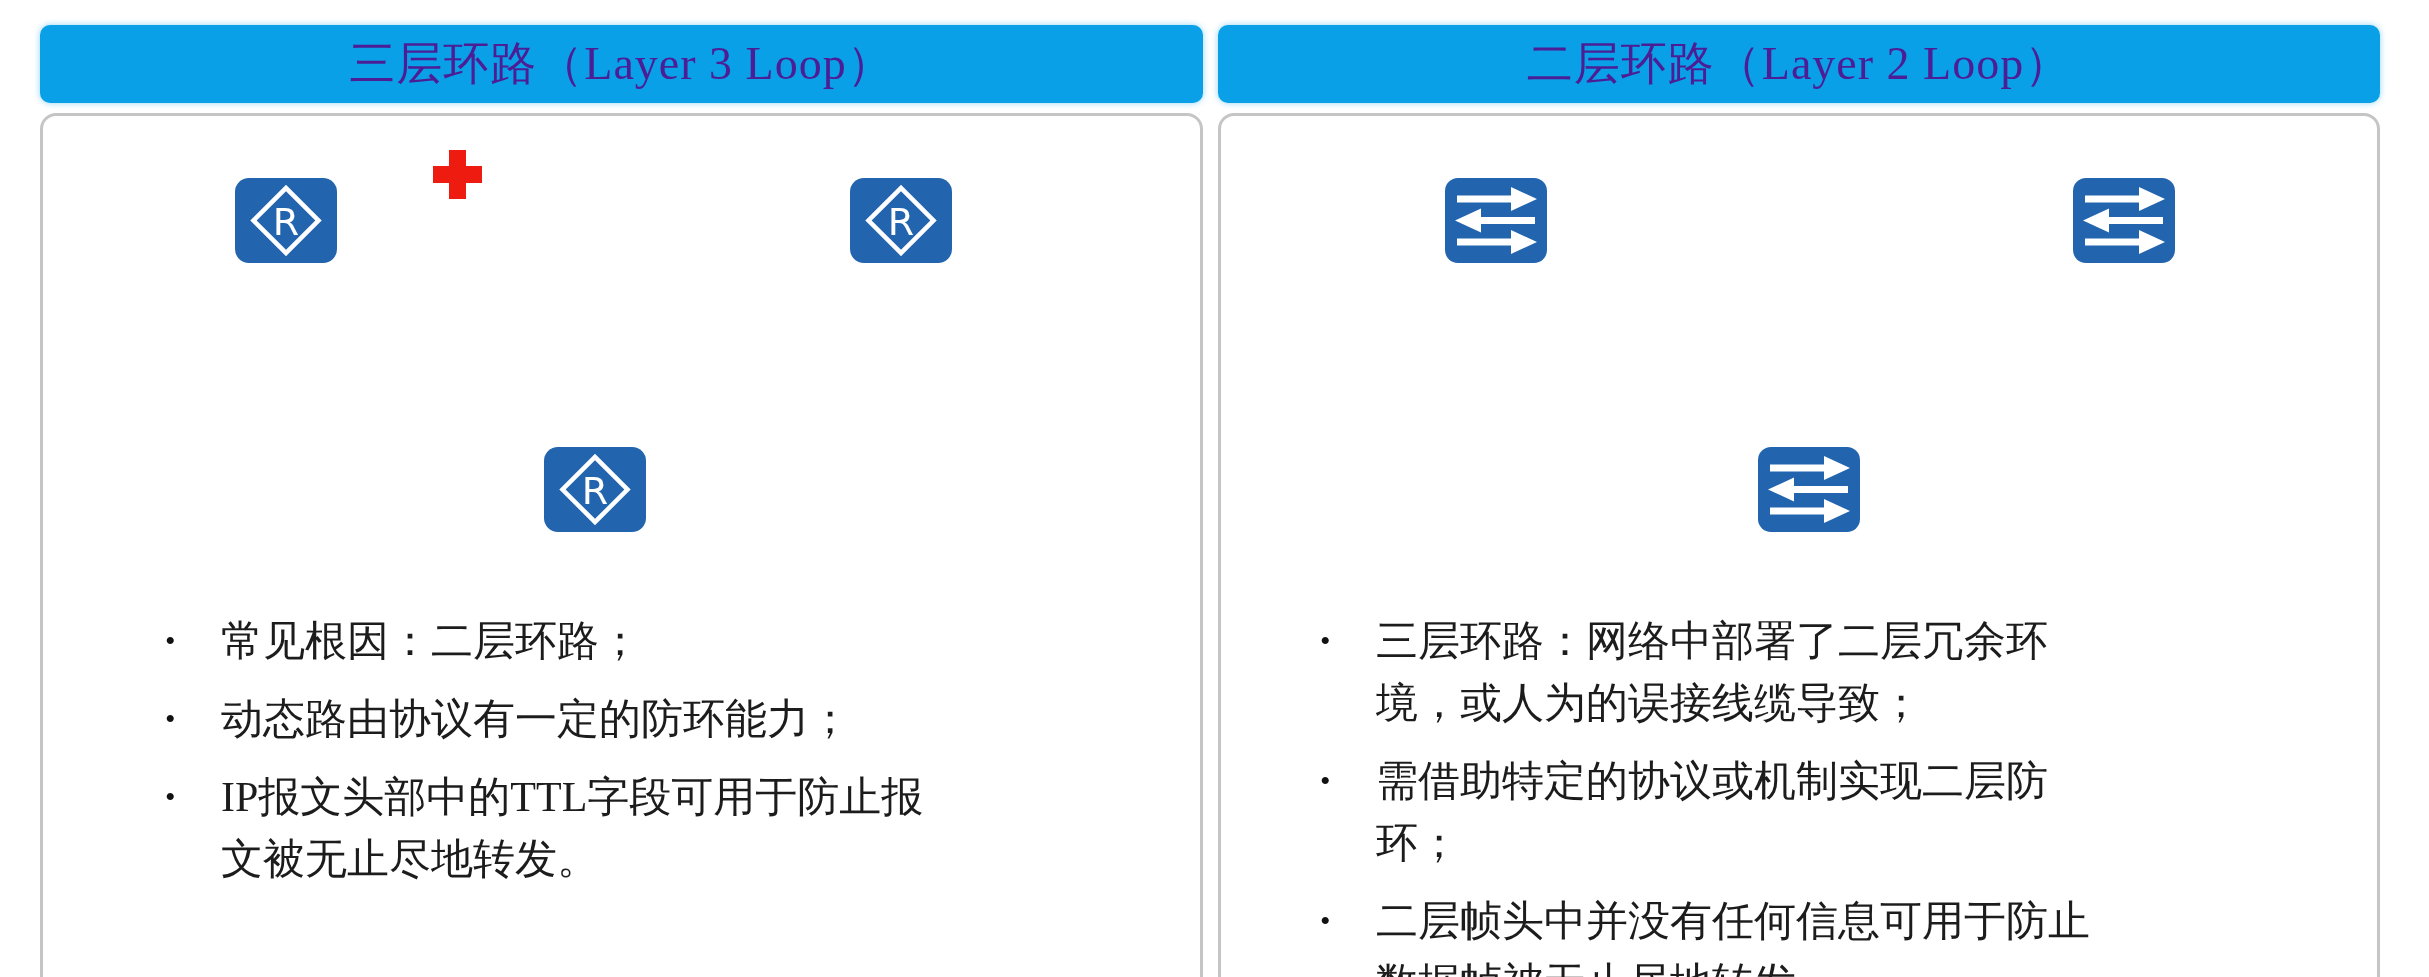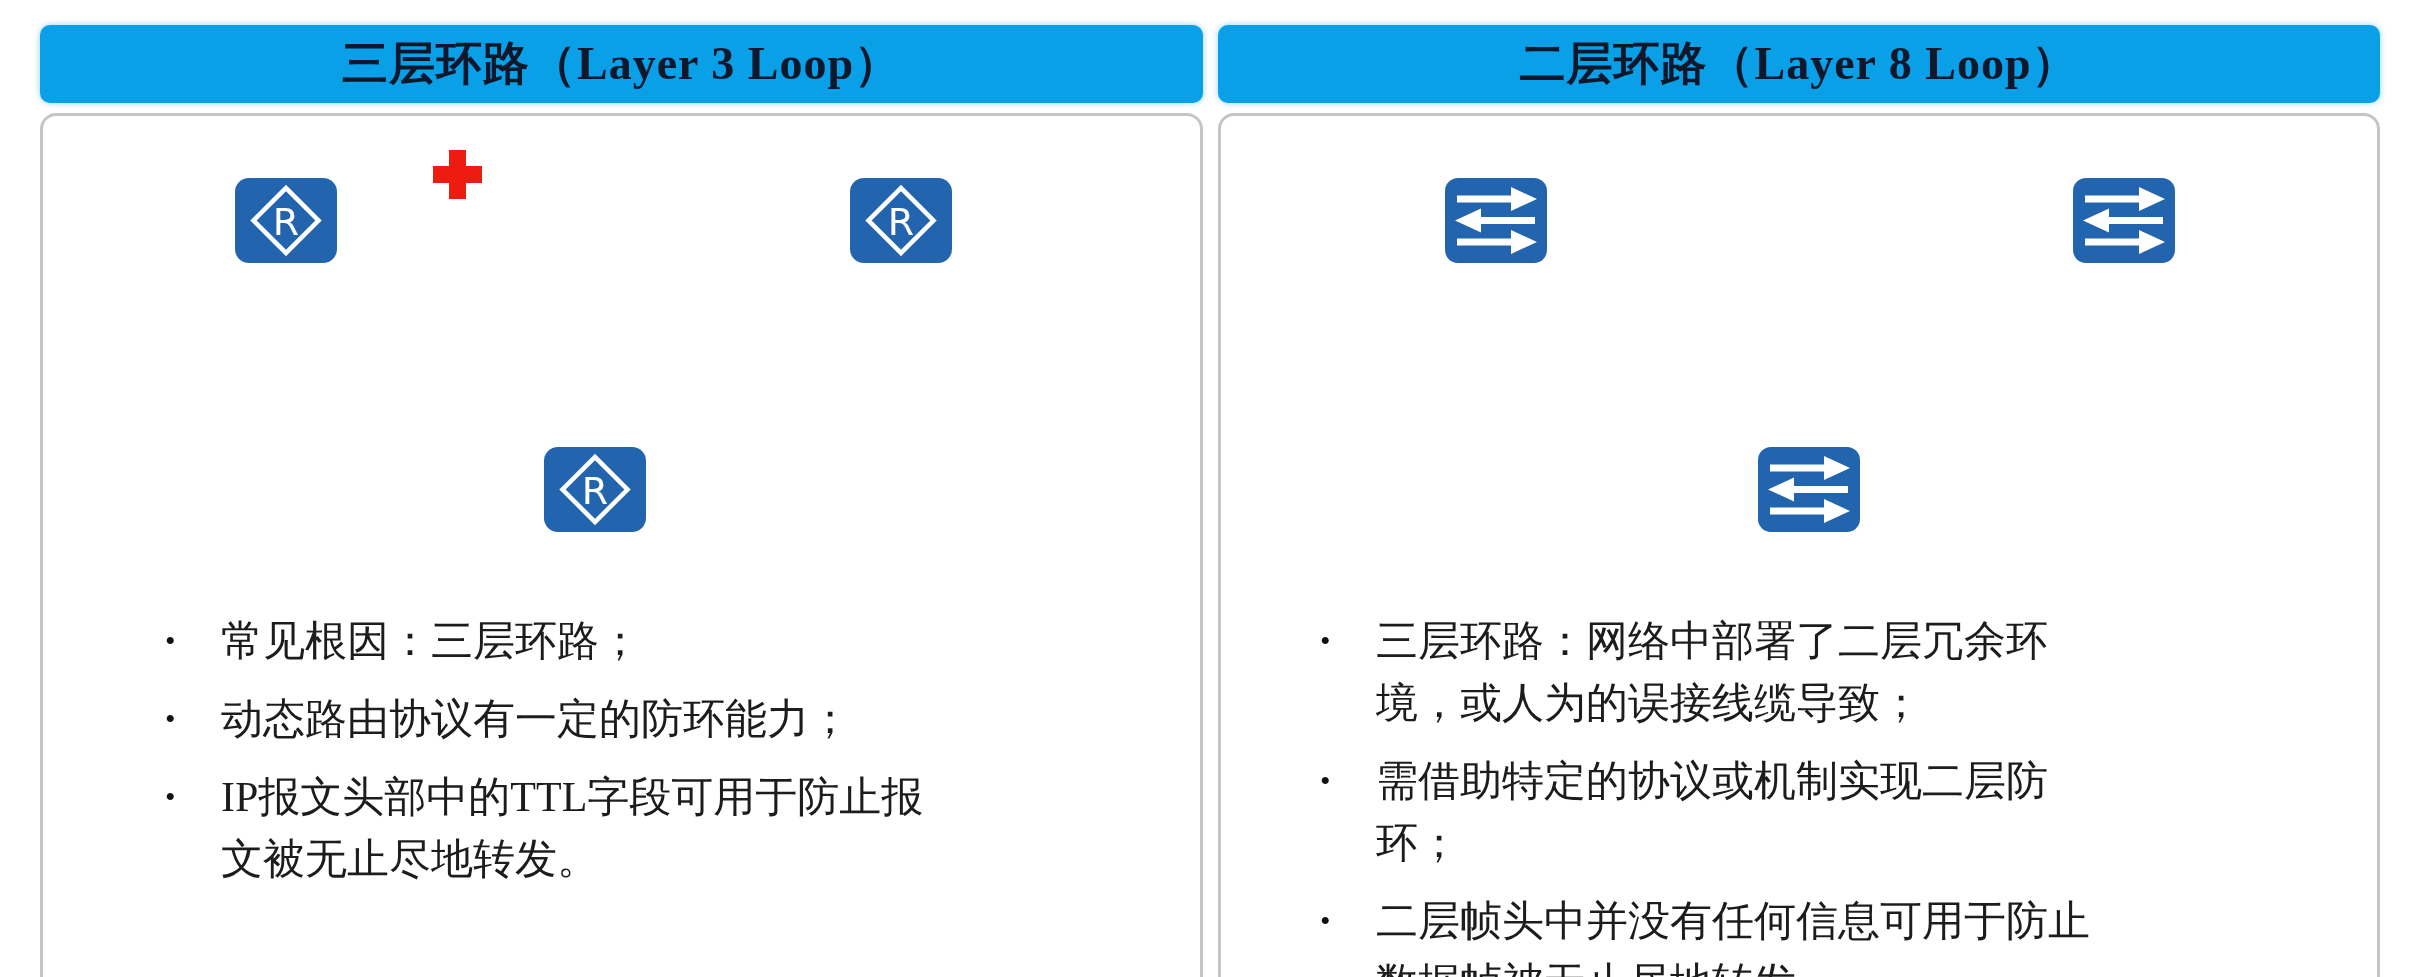--- a/index.html
+++ b/index.html
@@ -5,21 +5,21 @@
   html,body{margin:0;padding:0;}
   body{
     width:2429px;height:977px;position:relative;overflow:hidden;
     background:#ffffff;
     font-family:"Liberation Serif","DejaVu Serif",serif;
   }
   
   .panel-title{
     position:absolute;top:25px;height:78px;
     background:#0aa0e8;border-radius:10px;
-    color:#0f172a;font-size:46px;font-weight:bold;letter-spacing:1px;
+    color:#4c1d95;font-size:46px;font-weight:normal;letter-spacing:1px;
     display:flex;align-items:center;justify-content:center;
     box-shadow:0 0 6px rgba(10,160,232,.45);
   }
   .panel-title.left{left:40px;width:1163px;}
   .panel-title.right{left:1218px;width:1162px;}
   
   .panel-body{
     position:absolute;top:113px;height:940px;box-sizing:border-box;
     background:#ffffff;border:3px solid #c5c5c5;border-radius:16px;
   }
@@ -89,33 +89,33 @@
 <div class="cross">
   <svg viewBox="0 0 49 49" xmlns="http://www.w3.org/2000/svg">
     <rect x="16" y="0" width="17" height="49" fill="#ee1b10"></rect>
     <rect x="0" y="16" width="49" height="17" fill="#ee1b10"></rect>
   </svg>
 </div>
 
 <ul class="bullets left">
   <li class="bullet">
     <span class="dot">•</span>
-    <span class="txt">常见根因：三层环路；</span>
+    <span class="txt">常见根因：二层环路；</span>
   </li>
   <li class="bullet">
     <span class="dot">•</span>
     <span class="txt">动态路由协议有一定的防环能力；</span>
   </li>
   <li class="bullet">
     <span class="dot">•</span>
     <span class="txt">IP报文头部中的TTL字段可用于防止报文被无止尽地转发。</span>
   </li>
 </ul>
 
-<header class="panel-title right">二层环路（Layer 8 Loop）</header>
+<header class="panel-title right">二层环路（Layer 2 Loop）</header>
 
 <section class="panel-body right"></section>
 
 <div class="node" style="left:1445px;top:178px;">
   <svg viewBox="0 0 102 85" xmlns="http://www.w3.org/2000/svg">
     <rect x="0" y="0" width="102" height="85" rx="13" fill="#2264ae"></rect>
     <line x1="12" y1="21" x2="70" y2="21" stroke="#ffffff" stroke-width="7"></line>
     <polygon points="66,9 92,21 66,33" fill="#ffffff"></polygon>
     <line x1="32" y1="42.5" x2="90" y2="42.5" stroke="#ffffff" stroke-width="7"></line>
     <polygon points="36,30.5 10,42.5 36,54.5" fill="#ffffff"></polygon>

